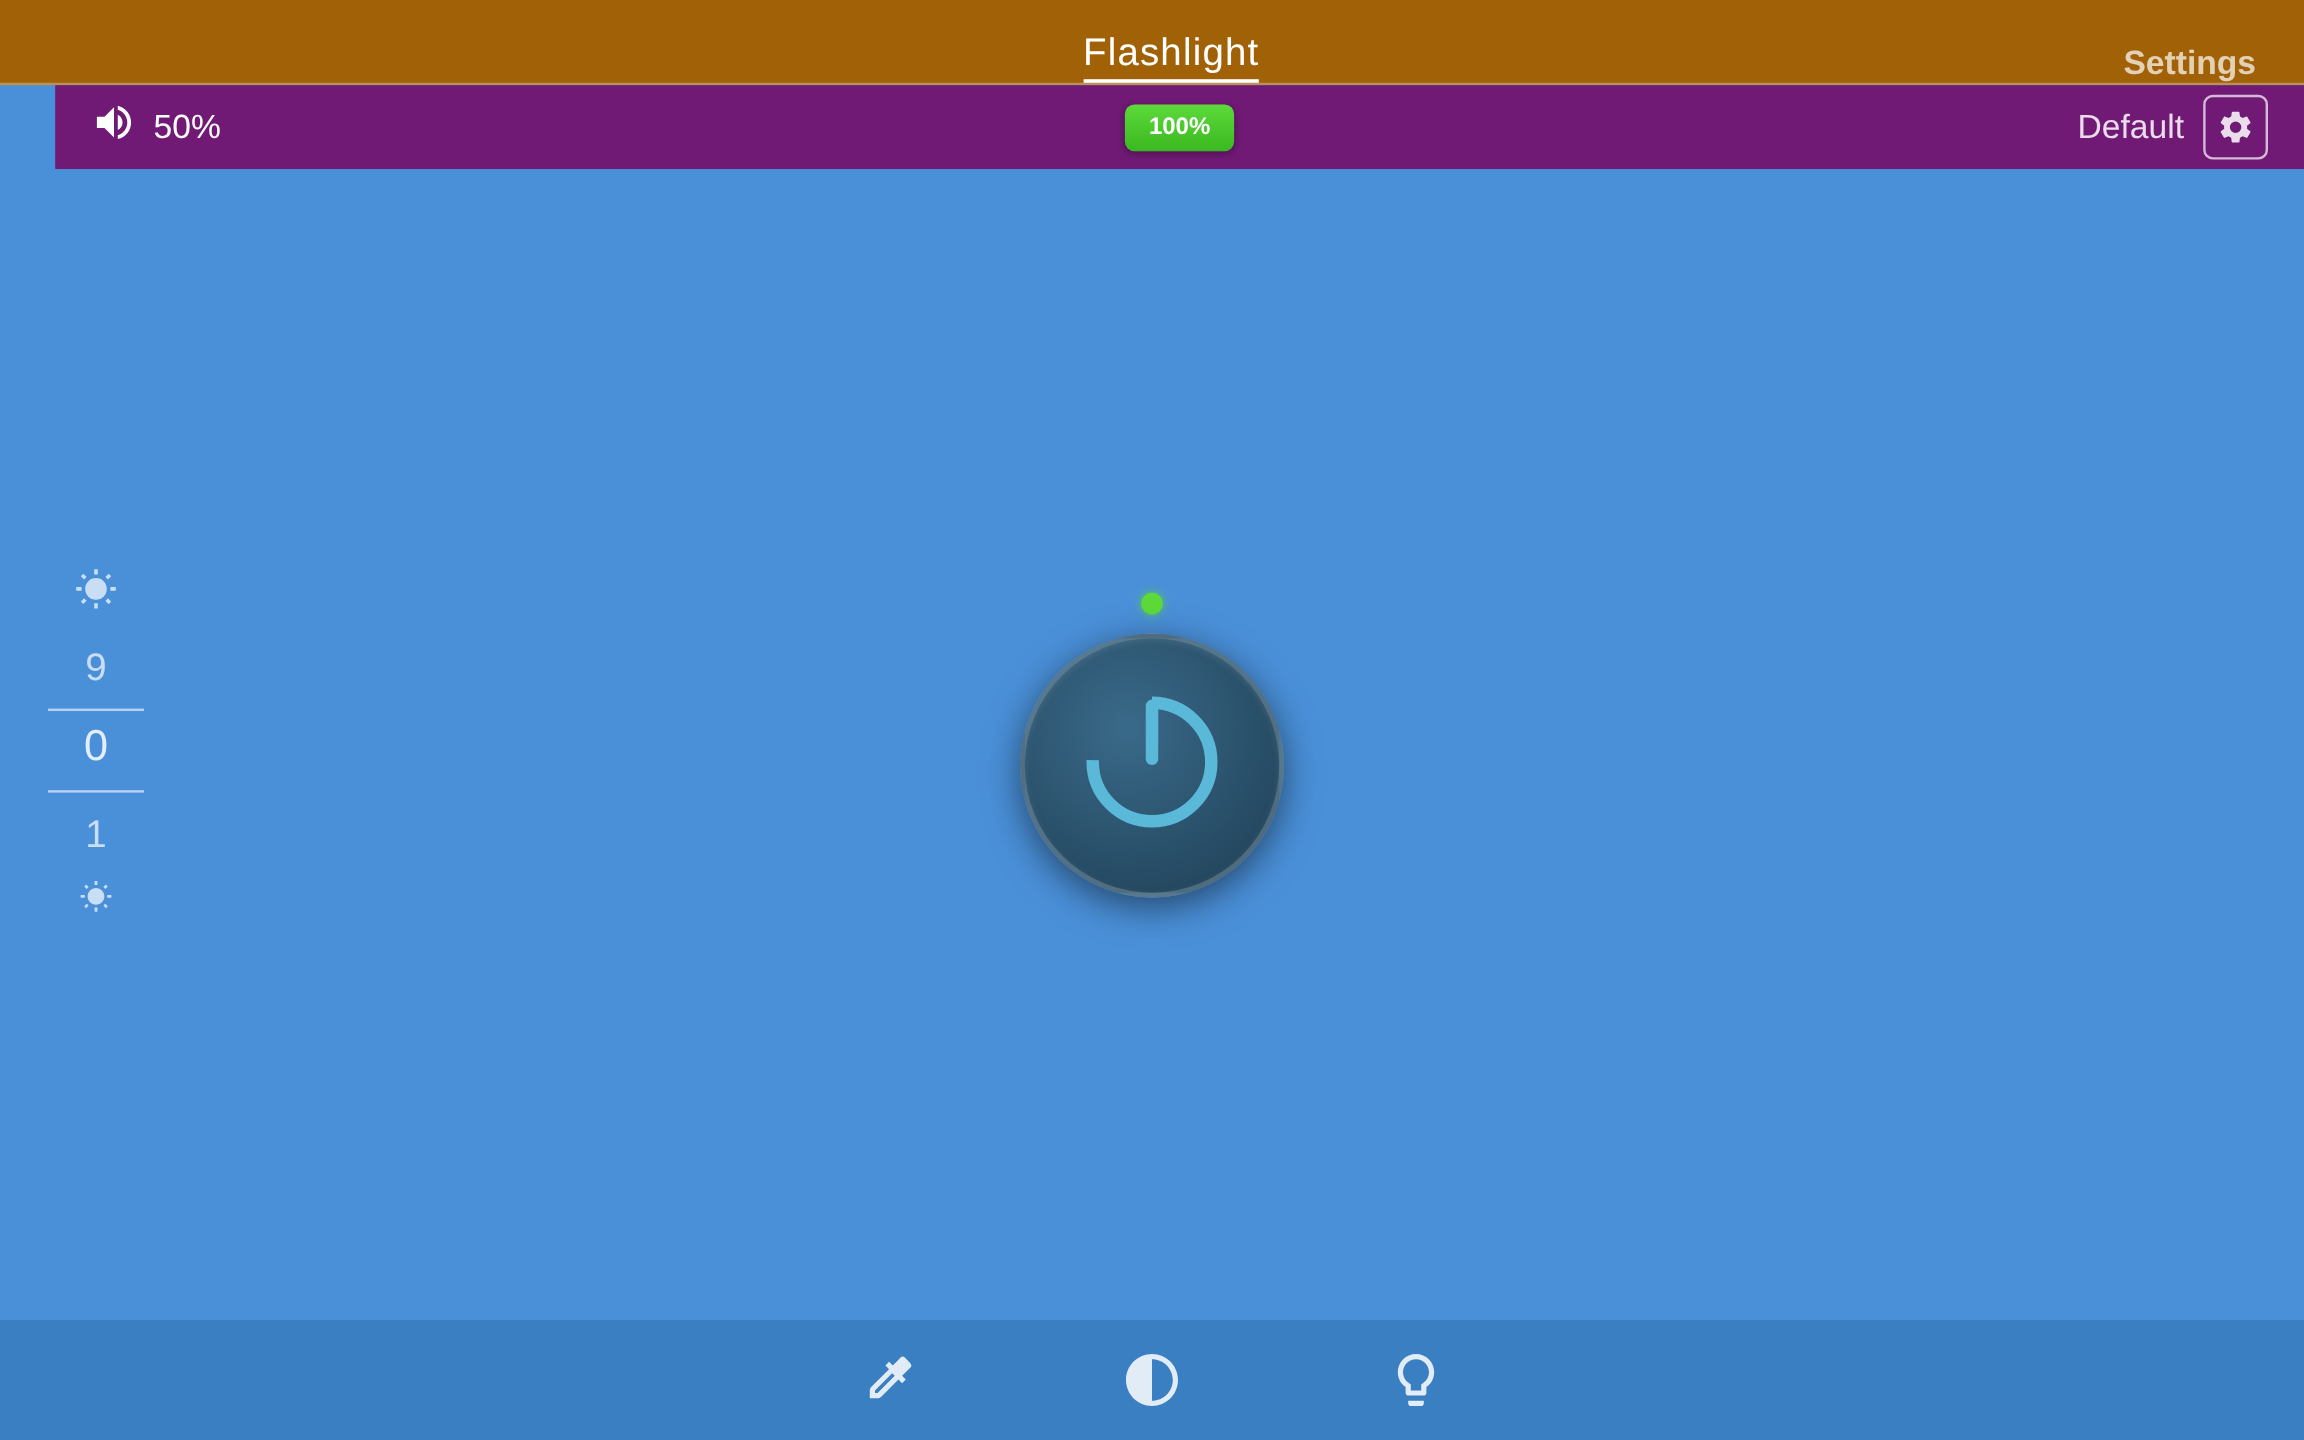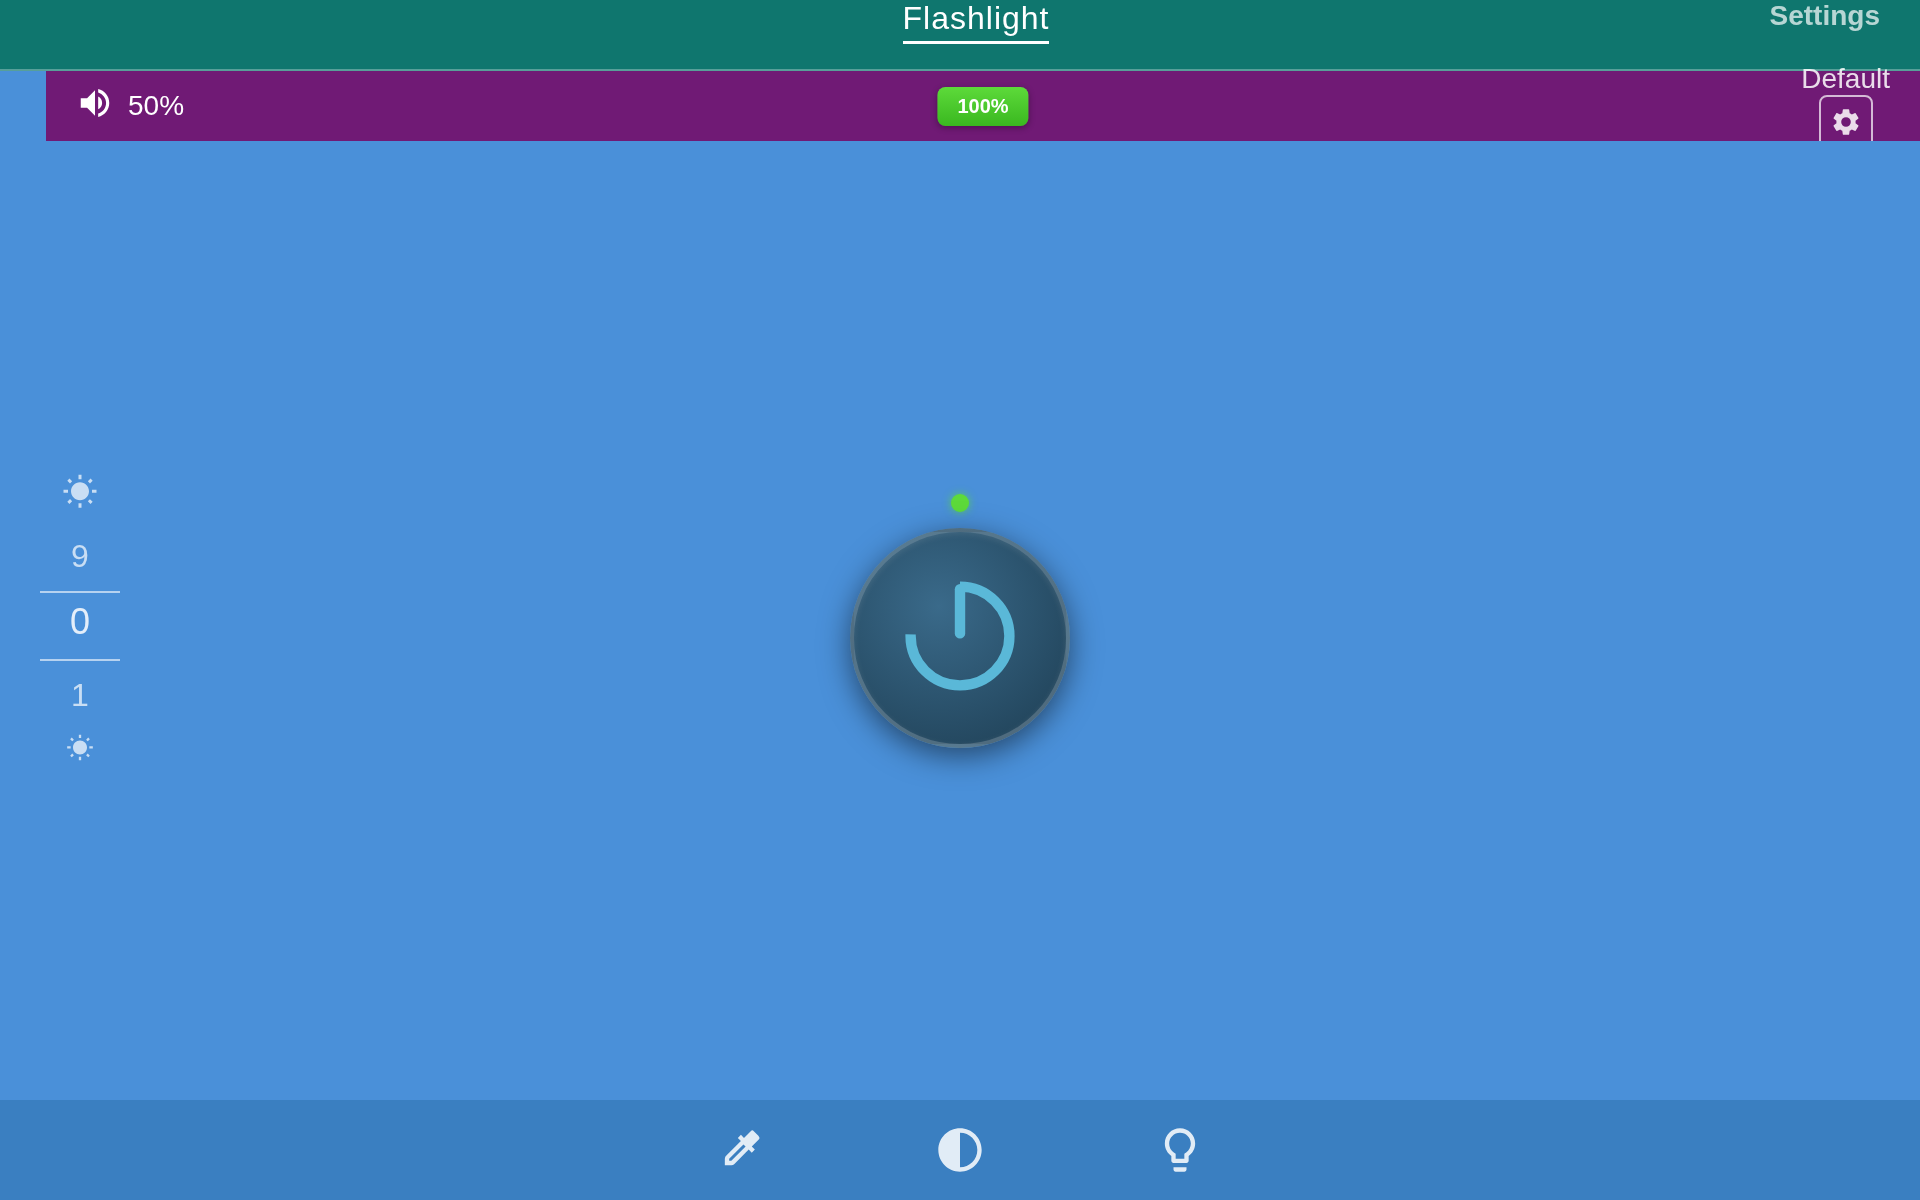--- a/index.html
+++ b/index.html
@@ -14,23 +14,23 @@
       width: 1920px;
       height: 1200px;
       display: flex;
       flex-direction: column;
       background: #4a90d9;
     }
 
     
     .top-nav {
       height: 71px;
-      background: #0f766e;
-      display: flex;
-      align-items: flex-start;
+      background: #a16207;
+      display: flex;
+      align-items: flex-end;
       justify-content: center;
       position: relative;
       border-bottom: 2px solid rgba(255,255,255,0.3);
       padding-left: 32px;
     }
 
     .nav-title {
       color: #ffffff;
       font-size: 32px;
       font-weight: 500;
@@ -88,24 +88,23 @@
       font-size: 20px;
       font-weight: bold;
       box-shadow: 0 2px 6px rgba(0,0,0,0.3);
     }
 
     .default-section {
       position: absolute;
       right: 30px;
       display: flex;
       align-items: center;
-      gap: 0;
+      gap: 16px;
       color: rgba(255,255,255,0.85);
       font-size: 28px;
-      flex-direction: column;
     }
 
     .gear-btn {
       border: 2px solid rgba(255,255,255,0.7);
       border-radius: 8px;
       width: 54px;
       height: 54px;
       display: flex;
       align-items: center;
       justify-content: center;

